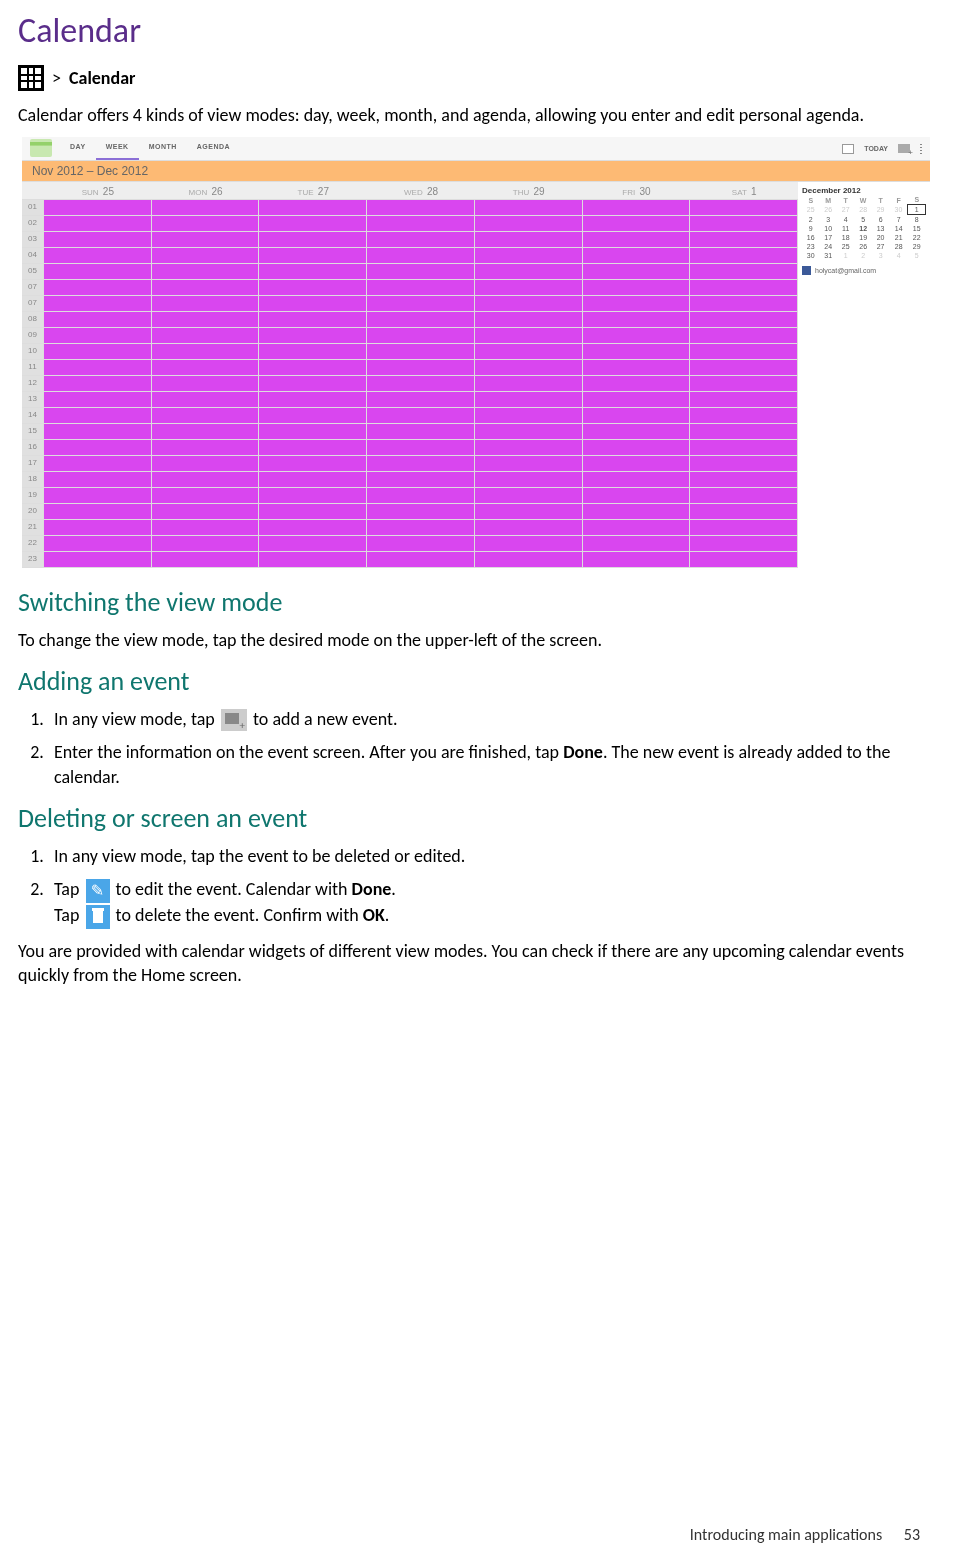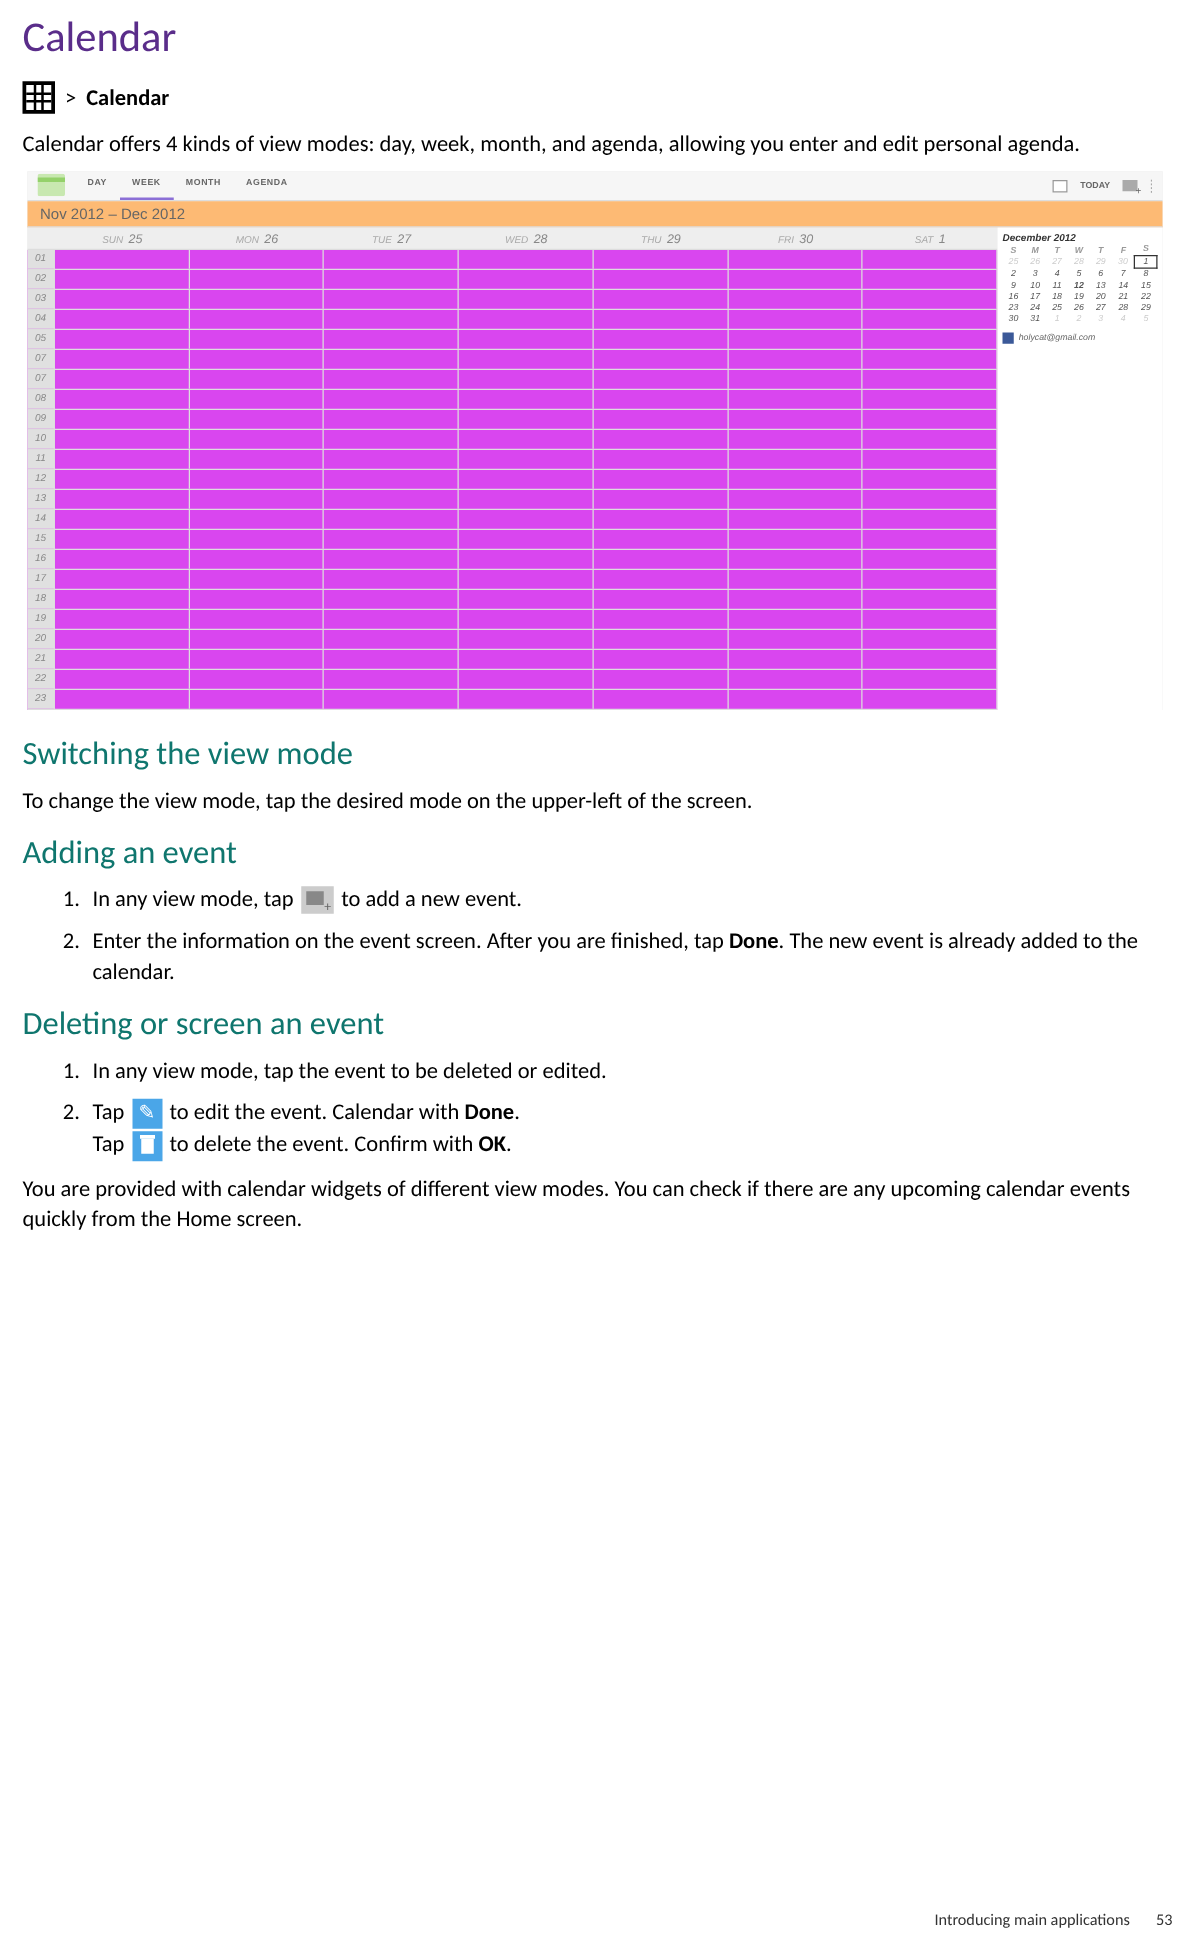--- a/index.html
+++ b/index.html
@@ -96,21 +96,21 @@
   .ss-add-ico::after { content:"+"; position:absolute; right:-3px; bottom:-4px; font-size:8px; color:#666; }
   .ss-menu-ico { width:2px; height:12px; background:
     radial-gradient(#888 40%, transparent 41%) 0 0/2px 3px repeat-y; }
   .ss-daterange {
     background:#fdba74;
     font-size:12px;
     color:#666;
     padding:3px 10px;
     border-bottom:1px solid #ddd;
   }
-  .ss-body { display:flex;font-style:italic; }
+  .ss-body { display:flex; }
   .ss-grid { flex:1; }
   .ss-dayhead {
     display:flex;
     height:18px;
     background:#eee;
     border-bottom:1px solid #ddd;
   }
   .ss-dayhead .hcol { width:22px; }
   .ss-dayhead .dcell {
     flex:1;
@@ -166,21 +166,20 @@
   }
   ol.steps {
     list-style: decimal;
     padding-left: 30px;
     font-size: 18px;
     line-height: 1.4;
   }
   ol.steps > li {
     padding-left: 6px;
     margin-bottom: 8px;
-    margin-left: 20px;
   }
   .inline-icon {
     display:inline-block;
     vertical-align: middle;
     width: 26px;
     height: 22px;
     background:#ccc;
     position:relative;
     margin:0 2px;
   }
@@ -219,22 +218,22 @@
   .inline-icon.trash::after {
     content:"";
     position:absolute;
     top:3px; left:6px;
     width:12px; height:3px;
     background:#fff;
   }
   .footer {
     position:absolute;
     bottom:20px;
-    right:20px;
-    font-size:13px;
+    right:38px;
+    font-size:16px;
     color:#333;
   }
   .footer .pn { margin-left:18px; }
   .bold { font-weight:bold; }
 </style>
 </head>
 <body>
 
 <h1 class="page-title">Calendar</h1>
 

